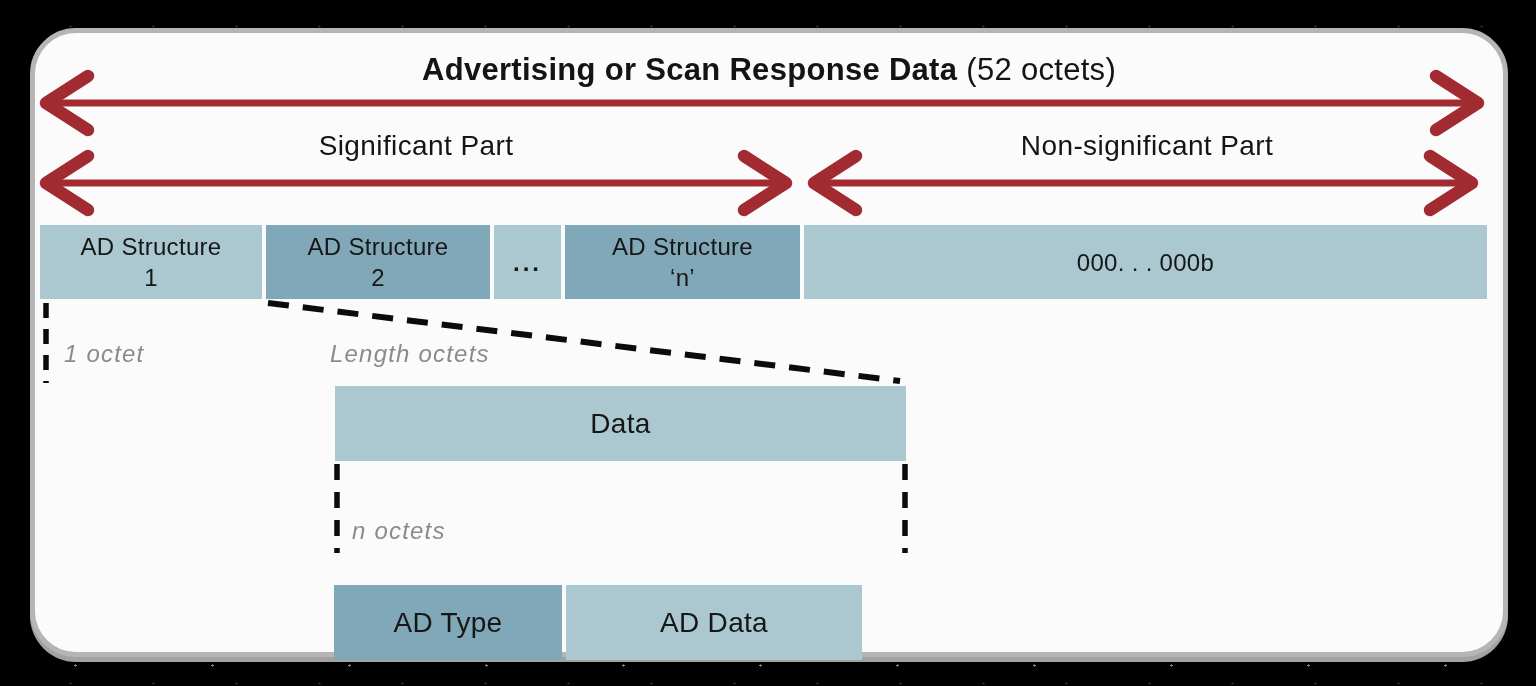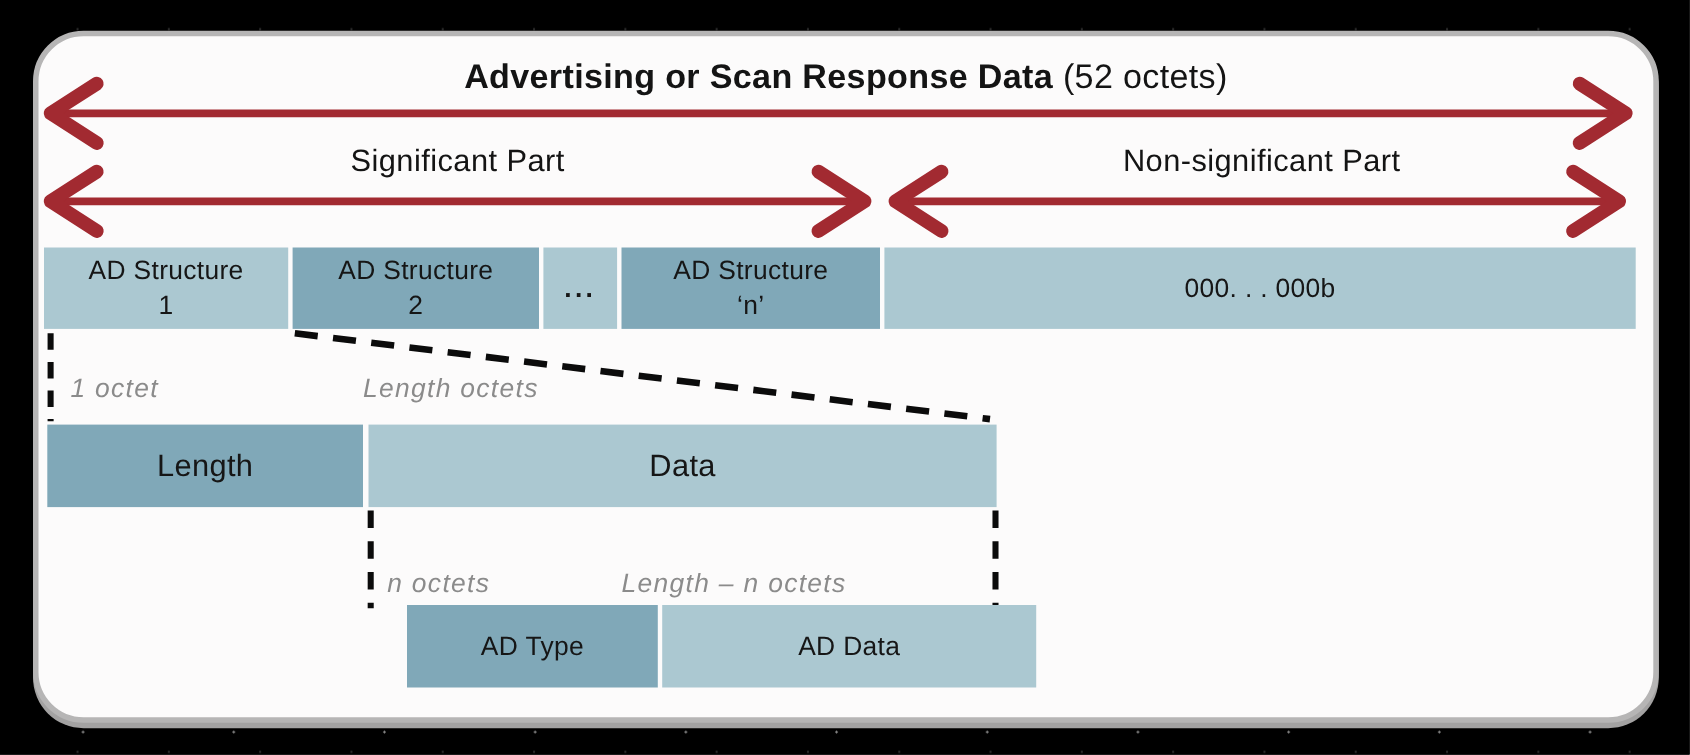--- a/index.html
+++ b/index.html
@@ -36,21 +36,21 @@
   .seclabel.nonsig{left:808px;width:678px;}
   .cell{
     position:absolute;display:flex;flex-direction:column;
     align-items:center;justify-content:center;text-align:center;
     font-size:24px;font-weight:500;line-height:31px;letter-spacing:.3px;color:#161616;
   }
   .cell.light{background:#abc8d1;}
   .cell.dark{background:#80a8b8;}
   .row1{top:225px;height:74px;}
   .row2{top:386px;height:75px;font-size:28px;}
-  .row3{top:550px;height:75px;font-size:24px;margin-left:36px;}
+  .row3{top:585px;height:75px;font-size:28px;}
   .dots{letter-spacing:3px;font-weight:600;}
   .octlabel{
     position:absolute;font-size:24px;font-style:italic;color:#8b8b8b;
     letter-spacing:1.2px;white-space:nowrap;
   }
 </style>
 </head>
 <body>
 
 <div class="stage">
@@ -103,30 +103,26 @@
     <span>AD Structure</span>
     <span>‘n’</span>
   </div>
   <div class="cell light row1" style="left:804px;width:683px;">
     <span>000. . . 000b</span>
   </div>
 
   <div class="octlabel" style="left:64px;top:340px;">1 octet</div>
   <div class="octlabel" style="left:330px;top:340px;">Length octets</div>
 
-  <div class="cell dark row2" style="left:43px;width:287px;">
-    <span>Length</span>
-  </div>
   <div class="cell light row2" style="left:335px;width:571px;justify-content:center;">
     <span>Data</span>
   </div>
 
   <div class="octlabel" style="left:352px;top:517px;">n octets</div>
-  <div class="octlabel" style="left:565px;top:517px;">Length – n octets</div>
 
   <div class="cell dark row3" style="left:334px;width:228px;">
     <span>AD Type</span>
   </div>
-  <div class="cell light row3" style="left:566px;width:340px;">
+  <div class="cell light row3" style="left:566px;width:296px;">
     <span>AD Data</span>
   </div>
 
 </div>
 
 </body></html>

